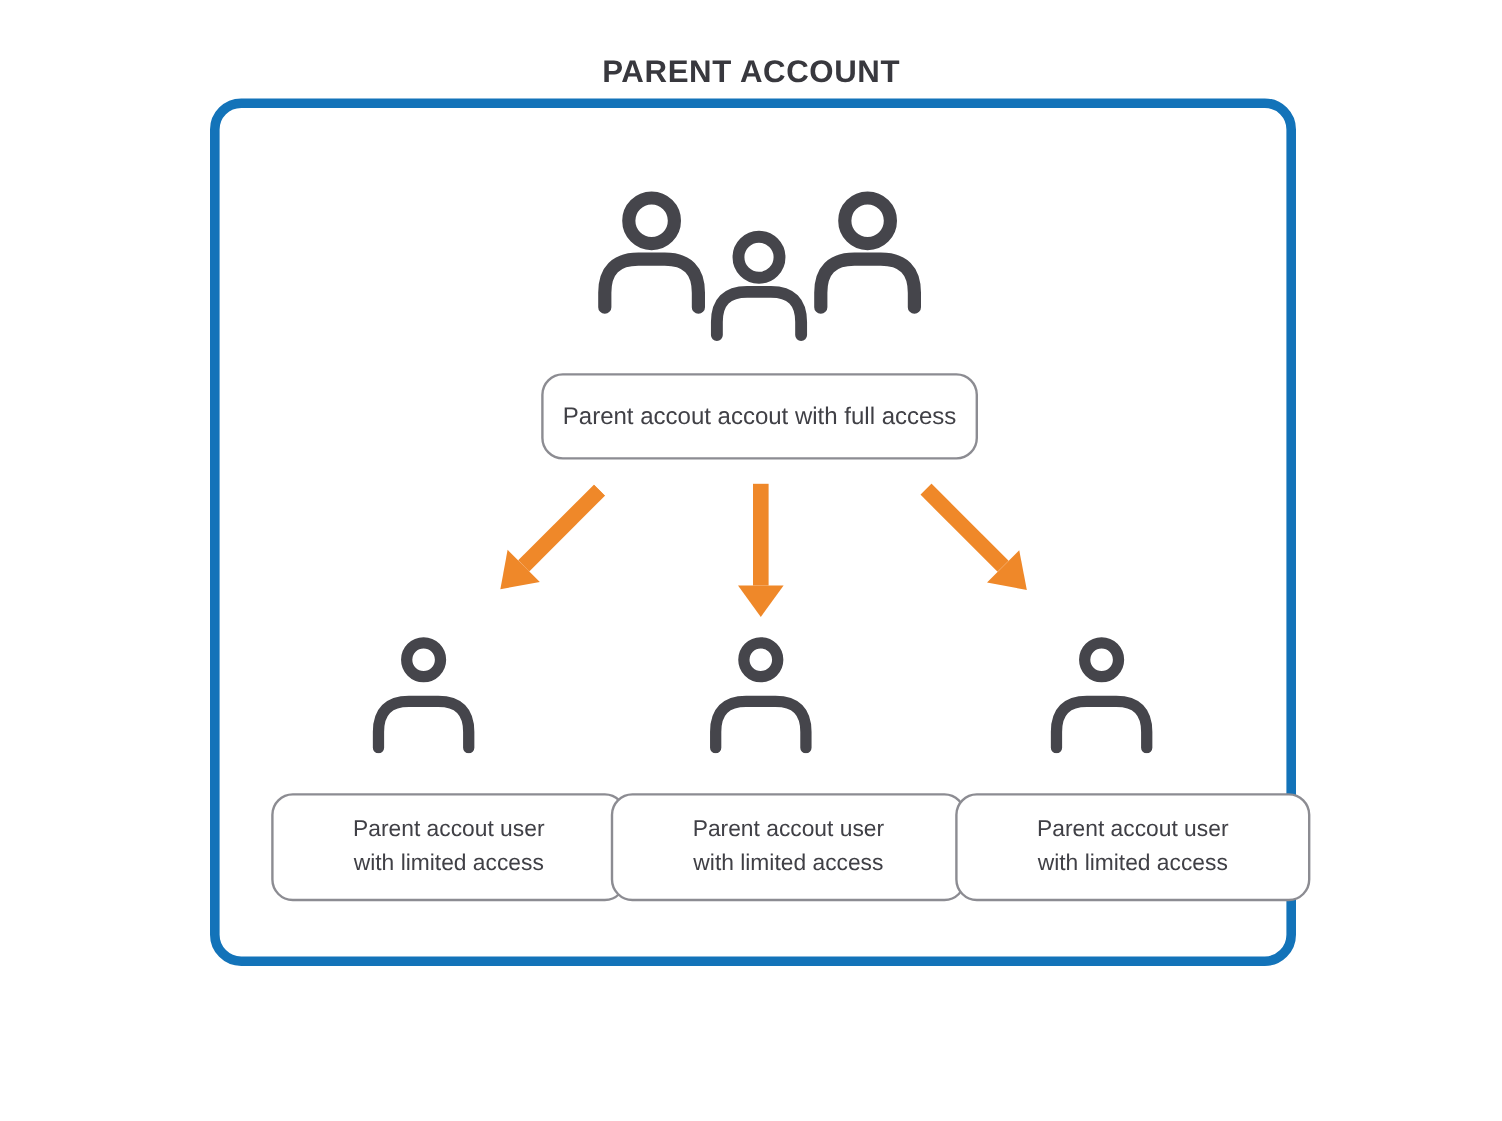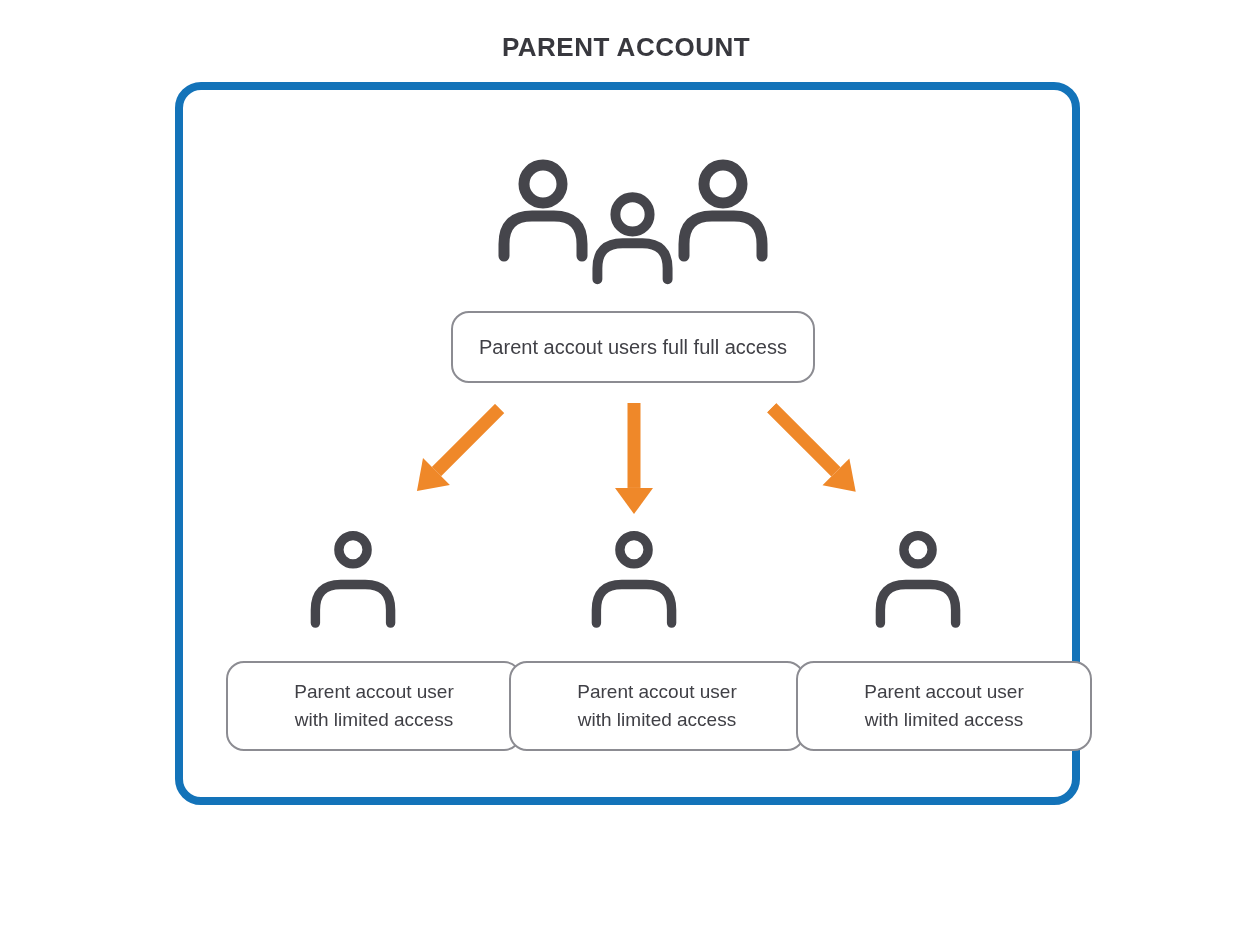--- a/index.html
+++ b/index.html
@@ -1,21 +1,21 @@
 <!DOCTYPE html>
 <html><head>
 <meta charset="utf-8">
 <style>
   html,body{margin:0;padding:0;background:#ffffff;}
   .page{
     position:relative;width:1252px;height:934px;background:#ffffff;overflow:hidden;
     font-family:"Liberation Sans","DejaVu Sans",sans-serif;color:#3c3c42;
   }
   .page-title{
-    position:absolute;left:0;right:0;top:32px;margin:0;
+    position:absolute;left:0;right:0;top:32px;margin:12px;
     text-align:center;font-size:26px;font-weight:bold;letter-spacing:.5px;color:#38383e;
   }
   .account-box{
     position:absolute;left:175px;top:82px;width:905px;height:723px;
     box-sizing:border-box;border:8px solid #1373b9;border-radius:26px;background:#ffffff;
   }
   .icon{position:absolute;}
   .group-icon{left:490px;top:150px;width:270px;height:135px;}
   .user-icon{width:94px;height:102px;top:518px;}
   .pill{
@@ -54,21 +54,21 @@
             <path d="M6 98 V86 Q6 58 34 58 H56 Q84 58 84 86 V98"></path>
           </g>
         </defs>
         <use href="#person" x="0" y="0"></use>
         <use href="#person" transform="translate(94,33) scale(0.9)"></use>
         <use href="#person" transform="translate(180,0)"></use>
       </svg>
     </div>
 
     <div class="pill pill-full" style="left:268px;top:221px;">
-      <span>Parent accout users full full access</span>
+      <span>Parent accout accout with full access</span>
     </div>
 
     <div class="arrow arrow-dl" style="left:216px;top:340px;">
       <svg viewBox="0 0 120 40" preserveAspectRatio="none">
         <rect x="0" y="13.5" width="91" height="13" fill="#ef8829"></rect>
         <polygon points="91,1 119,20 91,39" fill="#ef8829"></polygon>
       </svg>
     </div>
     <div class="arrow arrow-d" style="left:395px;top:349px;">
       <svg viewBox="0 0 120 40" preserveAspectRatio="none">

